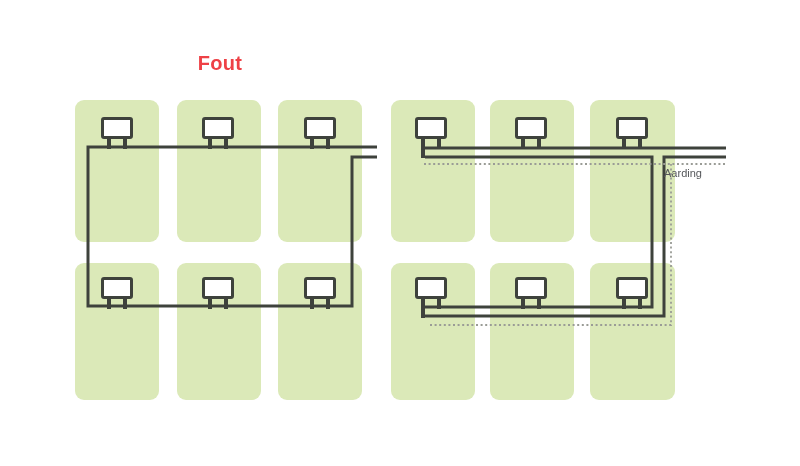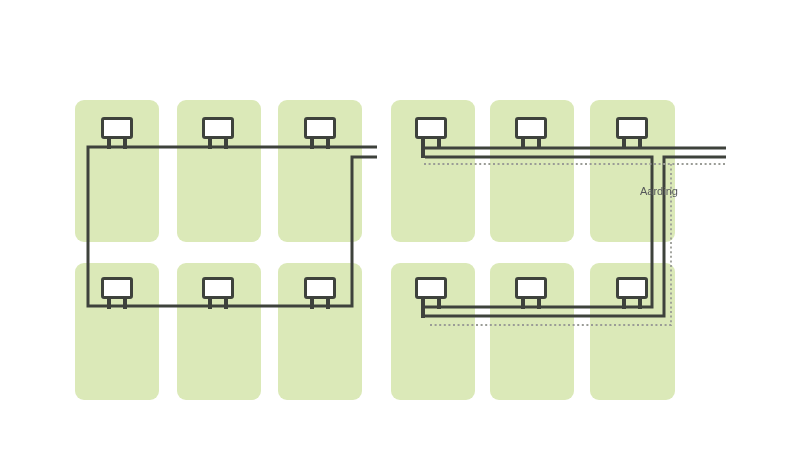--- a/index.html
+++ b/index.html
@@ -16,28 +16,29 @@
   .ground{stroke:var(--dotted);stroke-width:1.8;fill:none;stroke-dasharray:2 2.6}
   .jbox{position:absolute;width:32px;height:22px;background:var(--box-fill);
     border:3px solid var(--cable);border-radius:3px}
   .leg{position:absolute;width:4px;height:10px;bottom:-13px;background:var(--cable)}
   .leg.l{left:3px}.leg.r{left:19px}
   .leg.long{height:19px;bottom:-22px}
   .dtitle{position:absolute;top:52px;width:120px;text-align:center;
     font-size:20px;font-weight:bold;letter-spacing:.3px}
   .dtitle.fout{left:160px;color:var(--fout-red)}
   .dtitle.goed{left:471px;color:var(--goed-green)}
-  .ground-label{position:absolute;top:185px;left:640px;width:86px;text-align:left;
+  .ground-label{position:absolute;top:167px;left:640px;width:86px;text-align:center;
     font-size:11px;color:var(--aarding-text)}
 </style>
 </head>
 <body>
 
 <div class="stage">
 
+  <div class="dtitle fout">Fout</div>
 
   <div class="panel" style="left:75px;top:100px;width:84px;height:142px"></div>
   <div class="panel" style="left:177px;top:100px;width:84px;height:142px"></div>
   <div class="panel" style="left:278px;top:100px;width:84px;height:142px"></div>
   <div class="panel" style="left:75px;top:263px;width:84px;height:137px"></div>
   <div class="panel" style="left:177px;top:263px;width:84px;height:137px"></div>
   <div class="panel" style="left:278px;top:263px;width:84px;height:137px"></div>
 
   <div class="panel" style="left:391px;top:100px;width:84px;height:142px"></div>
   <div class="panel" style="left:490px;top:100px;width:84px;height:142px"></div>

